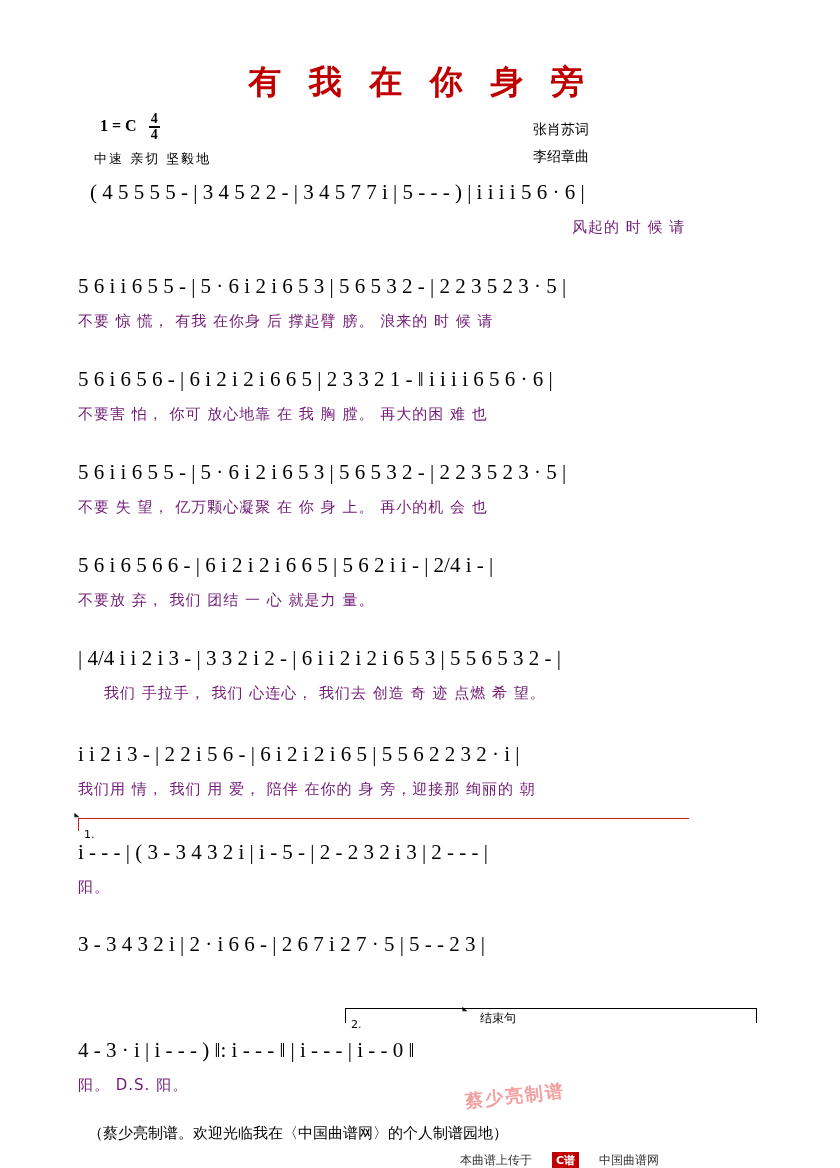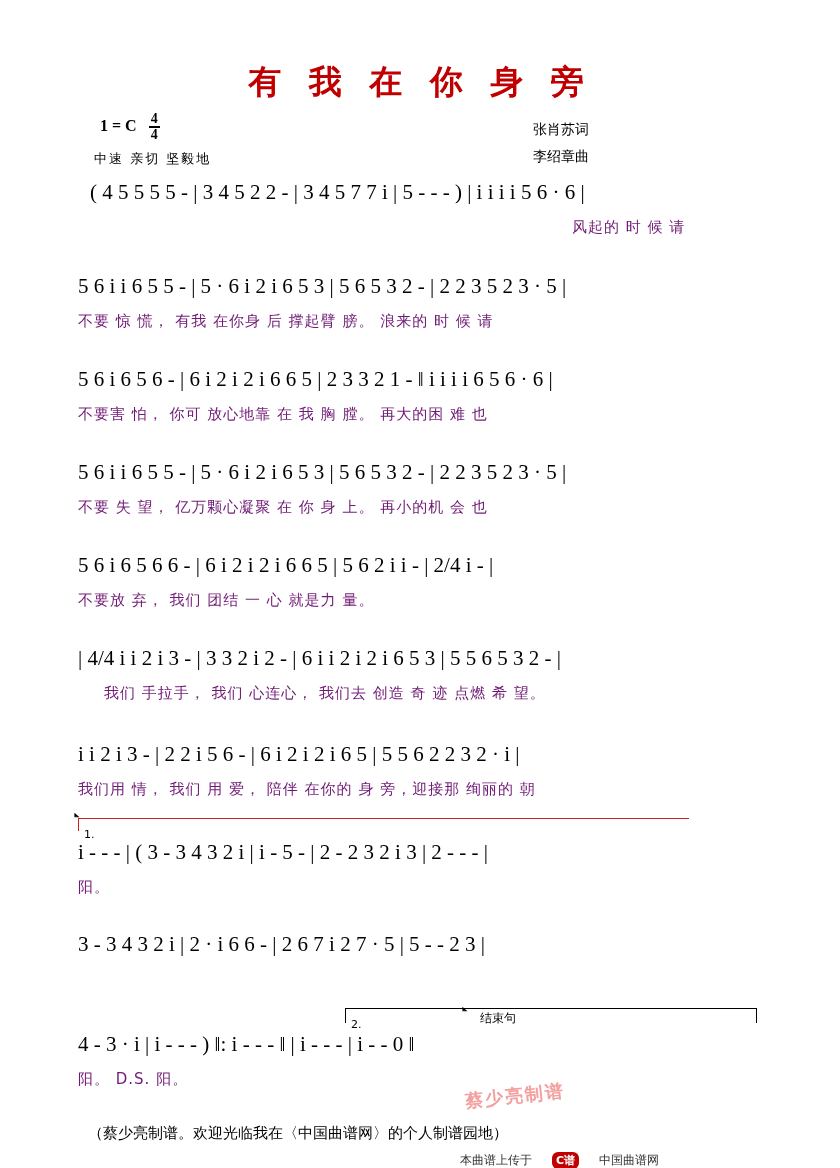--- a/index.html
+++ b/index.html
@@ -65,21 +65,21 @@
     position:absolute;right:108px;top:1072px;
     font-size:18px;color:#f3a0a0;font-weight:bold;letter-spacing:2px;
     transform:rotate(-6deg);
   }
   .uploadbar{
     position:absolute;right:14px;top:1140px;
     font-size:12px;color:#333;display:flex;align-items:center;gap:20px;text-align:center;
   }
   .uploadbar .cn{
     display:inline-block;background:#c00000;color:#fff;font-size:11px;
-    padding:1px 4px;border-radius:6px;font-weight:bold;
+    padding:1px 4px;border-radius:0;font-weight:bold;
   }
   .ds{position:absolute;font-size:16px;font-weight:bold;}
 </style>
 </head>
 <body>
 
 <div class="sheet">
 
   <div class="title">有 我 在 你 身 旁</div>
 
@@ -143,21 +143,21 @@
 
   <div class="row" style="top:920px;">
     <div class="notes">3 -  3 4  3 2 i  | 2 · i 6   6 - | 2 6 7 i 2   7 · 5 | 5 - -  2 3 |</div>
   </div>
 
   <div class="row" style="top:1000px;">
     <div style="position:absolute;left:345px;top:-4px;width:410px;border-top:1.6px solid #000;border-left:1.6px solid #000;border-right:1.6px solid #000;height:14px;"></div>
     <div style="position:absolute;left:351px;top:6px;font-size:11px;color:#000;">2.</div>
     <div class="ds" style="left:462px;top:-16px;">𝅊</div>
     <div style="position:absolute;left:480px;top:-2px;font-size:12px;color:#000;">结束句</div>
-    <div class="notes" style="margin-top:20px;">4 - 3 ·  i | i - - - )  ‖: i  - - - ‖ | i  - - - | i  - - 0 ‖</div>
+    <div class="notes" style="margin-top:26px;">4 - 3 ·  i | i - - - )  ‖: i  - - - ‖ | i  - - - | i  - - 0 ‖</div>
     <div class="lyr" style="">阳。       D.S. 阳。</div>
   </div>
 
   <div class="stamp">蔡少亮制谱</div>
 
   <div class="footnote">（蔡少亮制谱。欢迎光临我在〈中国曲谱网〉的个人制谱园地）</div>
 
   <div class="uploadbar">
     <span>本曲谱上传于</span>
     <span class="cn">C谱</span>

